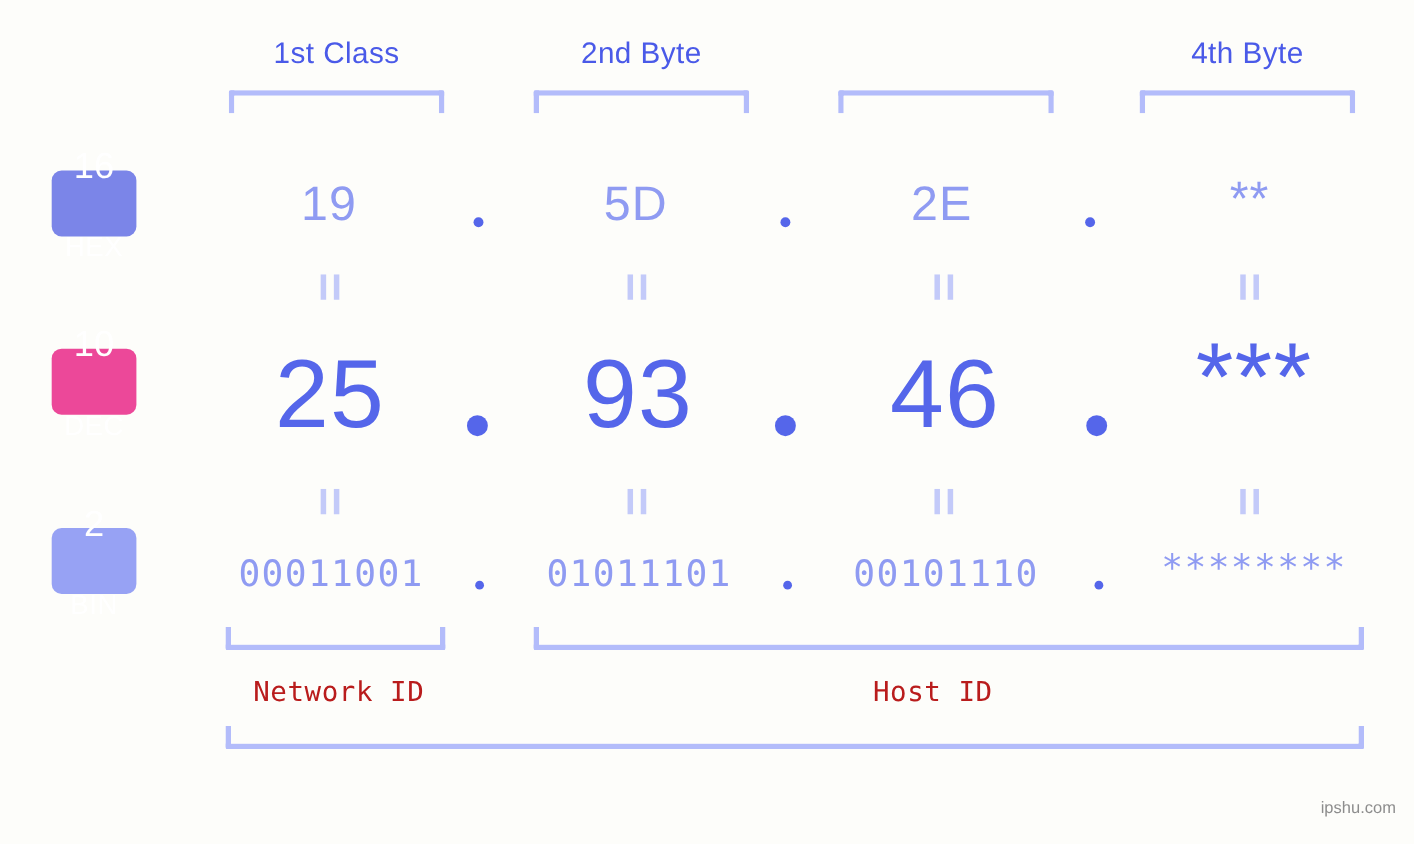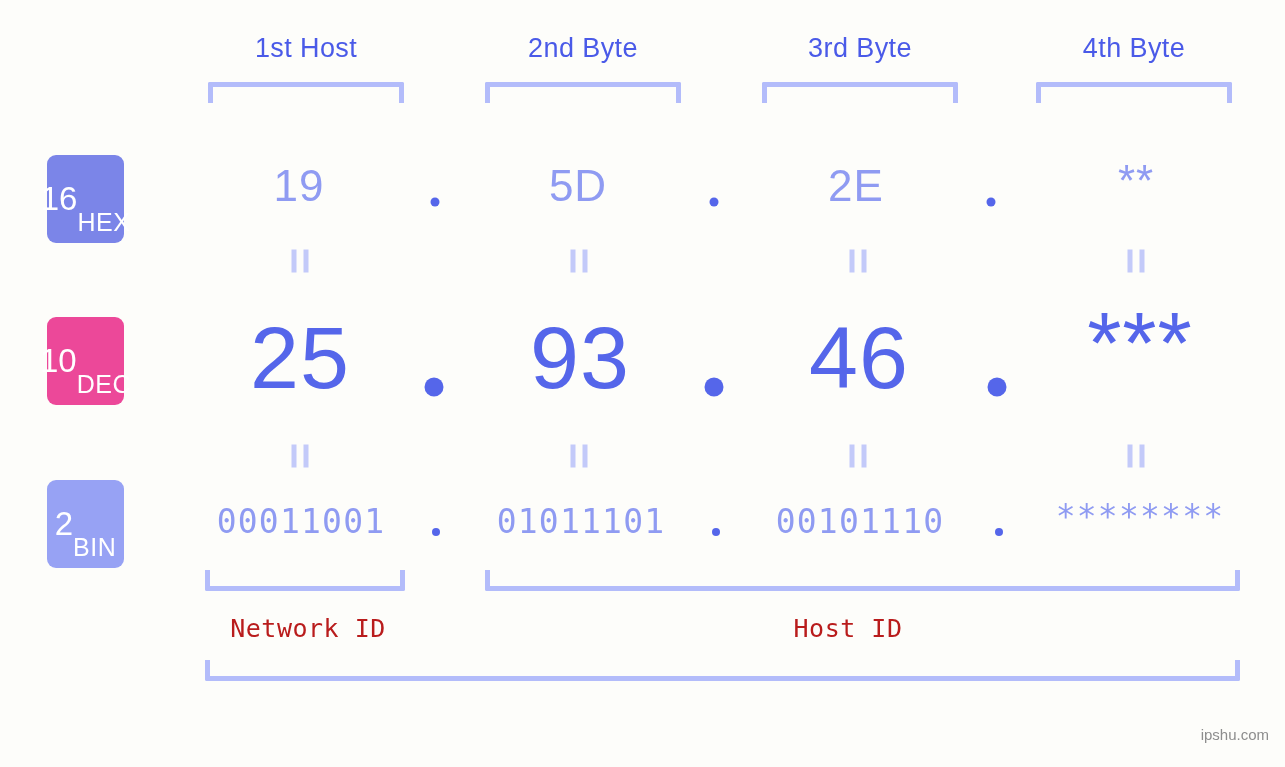--- a/index.html
+++ b/index.html
@@ -47,24 +47,24 @@
     height: 16px;
     border-bottom-left-radius: 2px;
     border-bottom-right-radius: 2px;
   }
 
   
   .badge {
     position: absolute;
     left: 47px;
     width: 77px;
-    height: 88px;
+    height: 60px;
     border-radius: 9px;
     display: flex;
-    flex-direction: row;
+    flex-direction: column;
     align-items: center;
     justify-content: center;
     color: #ffffff;
   }
   .badge-num {
     font-size: 33px;
     line-height: 34px;
     font-weight: 400;
   }
   .badge-word {
@@ -170,23 +170,22 @@
     font-size: 15px;
     color: #8d8d8d;
     font-family: Liberation Sans, sans-serif;
   }
 </style>
 </head>
 <body>
 
 <div id="canvas">
 
-  <div class="byte-label" style="left:208px; width:196px;">1st Host</div>
+  <div class="byte-label" style="left:208px; width:196px;">1st Class</div>
   <div class="byte-label" style="left:485px; width:196px;">2nd Byte</div>
-  <div class="byte-label" style="left:762px; width:196px;">3rd Byte</div>
   <div class="byte-label" style="left:1036px; width:196px;">4th Byte</div>
 
   <div class="bracket bracket-down" style="left:208px; top:82px; width:186px;"></div>
   <div class="bracket bracket-down" style="left:485px; top:82px; width:186px;"></div>
   <div class="bracket bracket-down" style="left:762px; top:82px; width:186px;"></div>
   <div class="bracket bracket-down" style="left:1036px; top:82px; width:186px;"></div>
 
   <div class="badge" style="top:155px; background:#7b85e8;">
     <span class="badge-num">16</span>
     <span class="badge-word">HEX</span>

